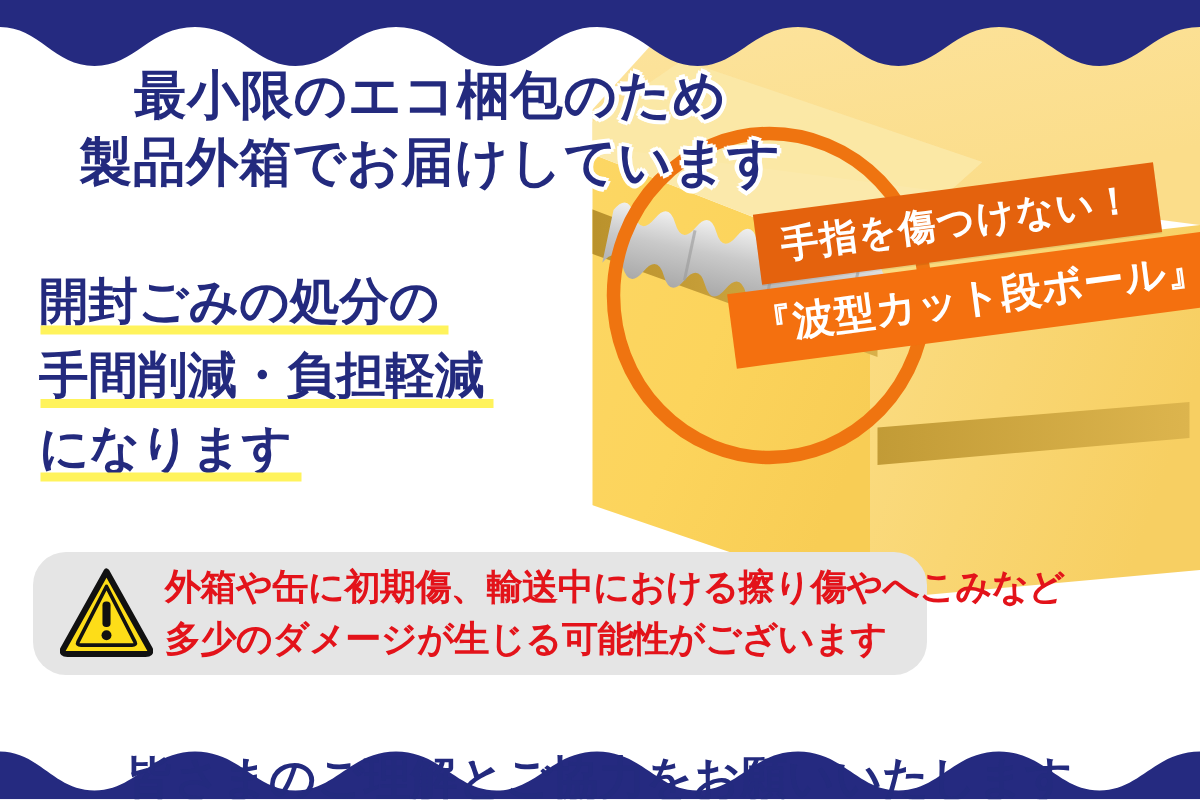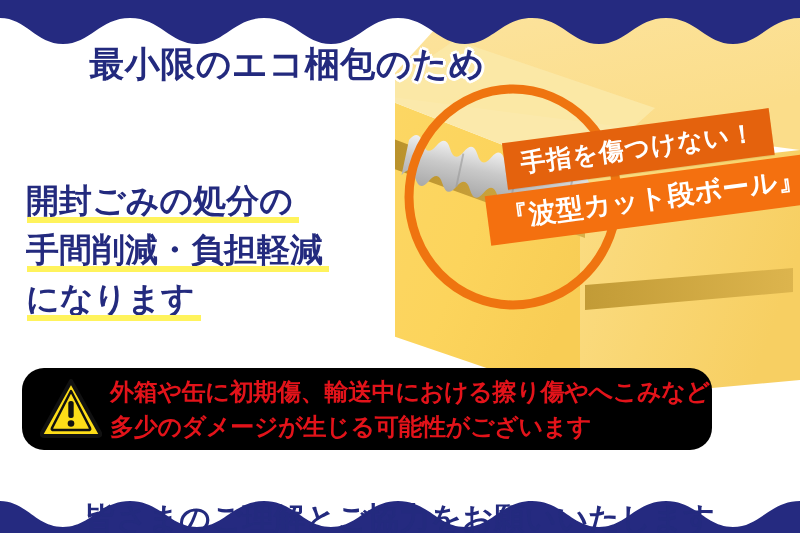--- a/index.html
+++ b/index.html
@@ -113,23 +113,23 @@
     padding: 6px 40px 8px 14px;
     transform: rotate(-7.5deg);
     letter-spacing: 0.5px;
   }
 
   
   #warning-box {
     position: absolute;
     left: 22px;
     top: 368px;
-    width: 690px;
+    width: 596px;
     height: 82px;
-    background: #000000;
+    background: #e5e5e5;
     border-radius: 22px;
   }
   #warning-icon {
     position: absolute;
     left: 18px;
     top: 10px;
     width: 62px;
     height: 60px;
   }
   #warning-text {
@@ -250,20 +250,21 @@
              C368,14 358,40 331,40
              C304,40 294,14 264,14
              C234,14 224,40 197,40
              C170,40 160,14 130,14
              C100,14 90,40 63,40
              C36,40 26,14 0,14 Z" fill="#252a80"></path>
   </svg>
 
   <div id="headline">
     <div class="h-line">最小限のエコ梱包のため</div>
+    <div class="h-line">製品外箱でお届けしています</div>
   </div>
 
   <div id="subhead">
     <span class="s-line">開封ごみの処分の</span>
     <span class="s-line">手間削減・負担軽減</span>
     <span class="s-line">になります</span>
   </div>
 
   <div class="ribbon" id="ribbon-1">手指を傷つけない！</div>
   <div class="ribbon" id="ribbon-2">『波型カット段ボール』</div>

